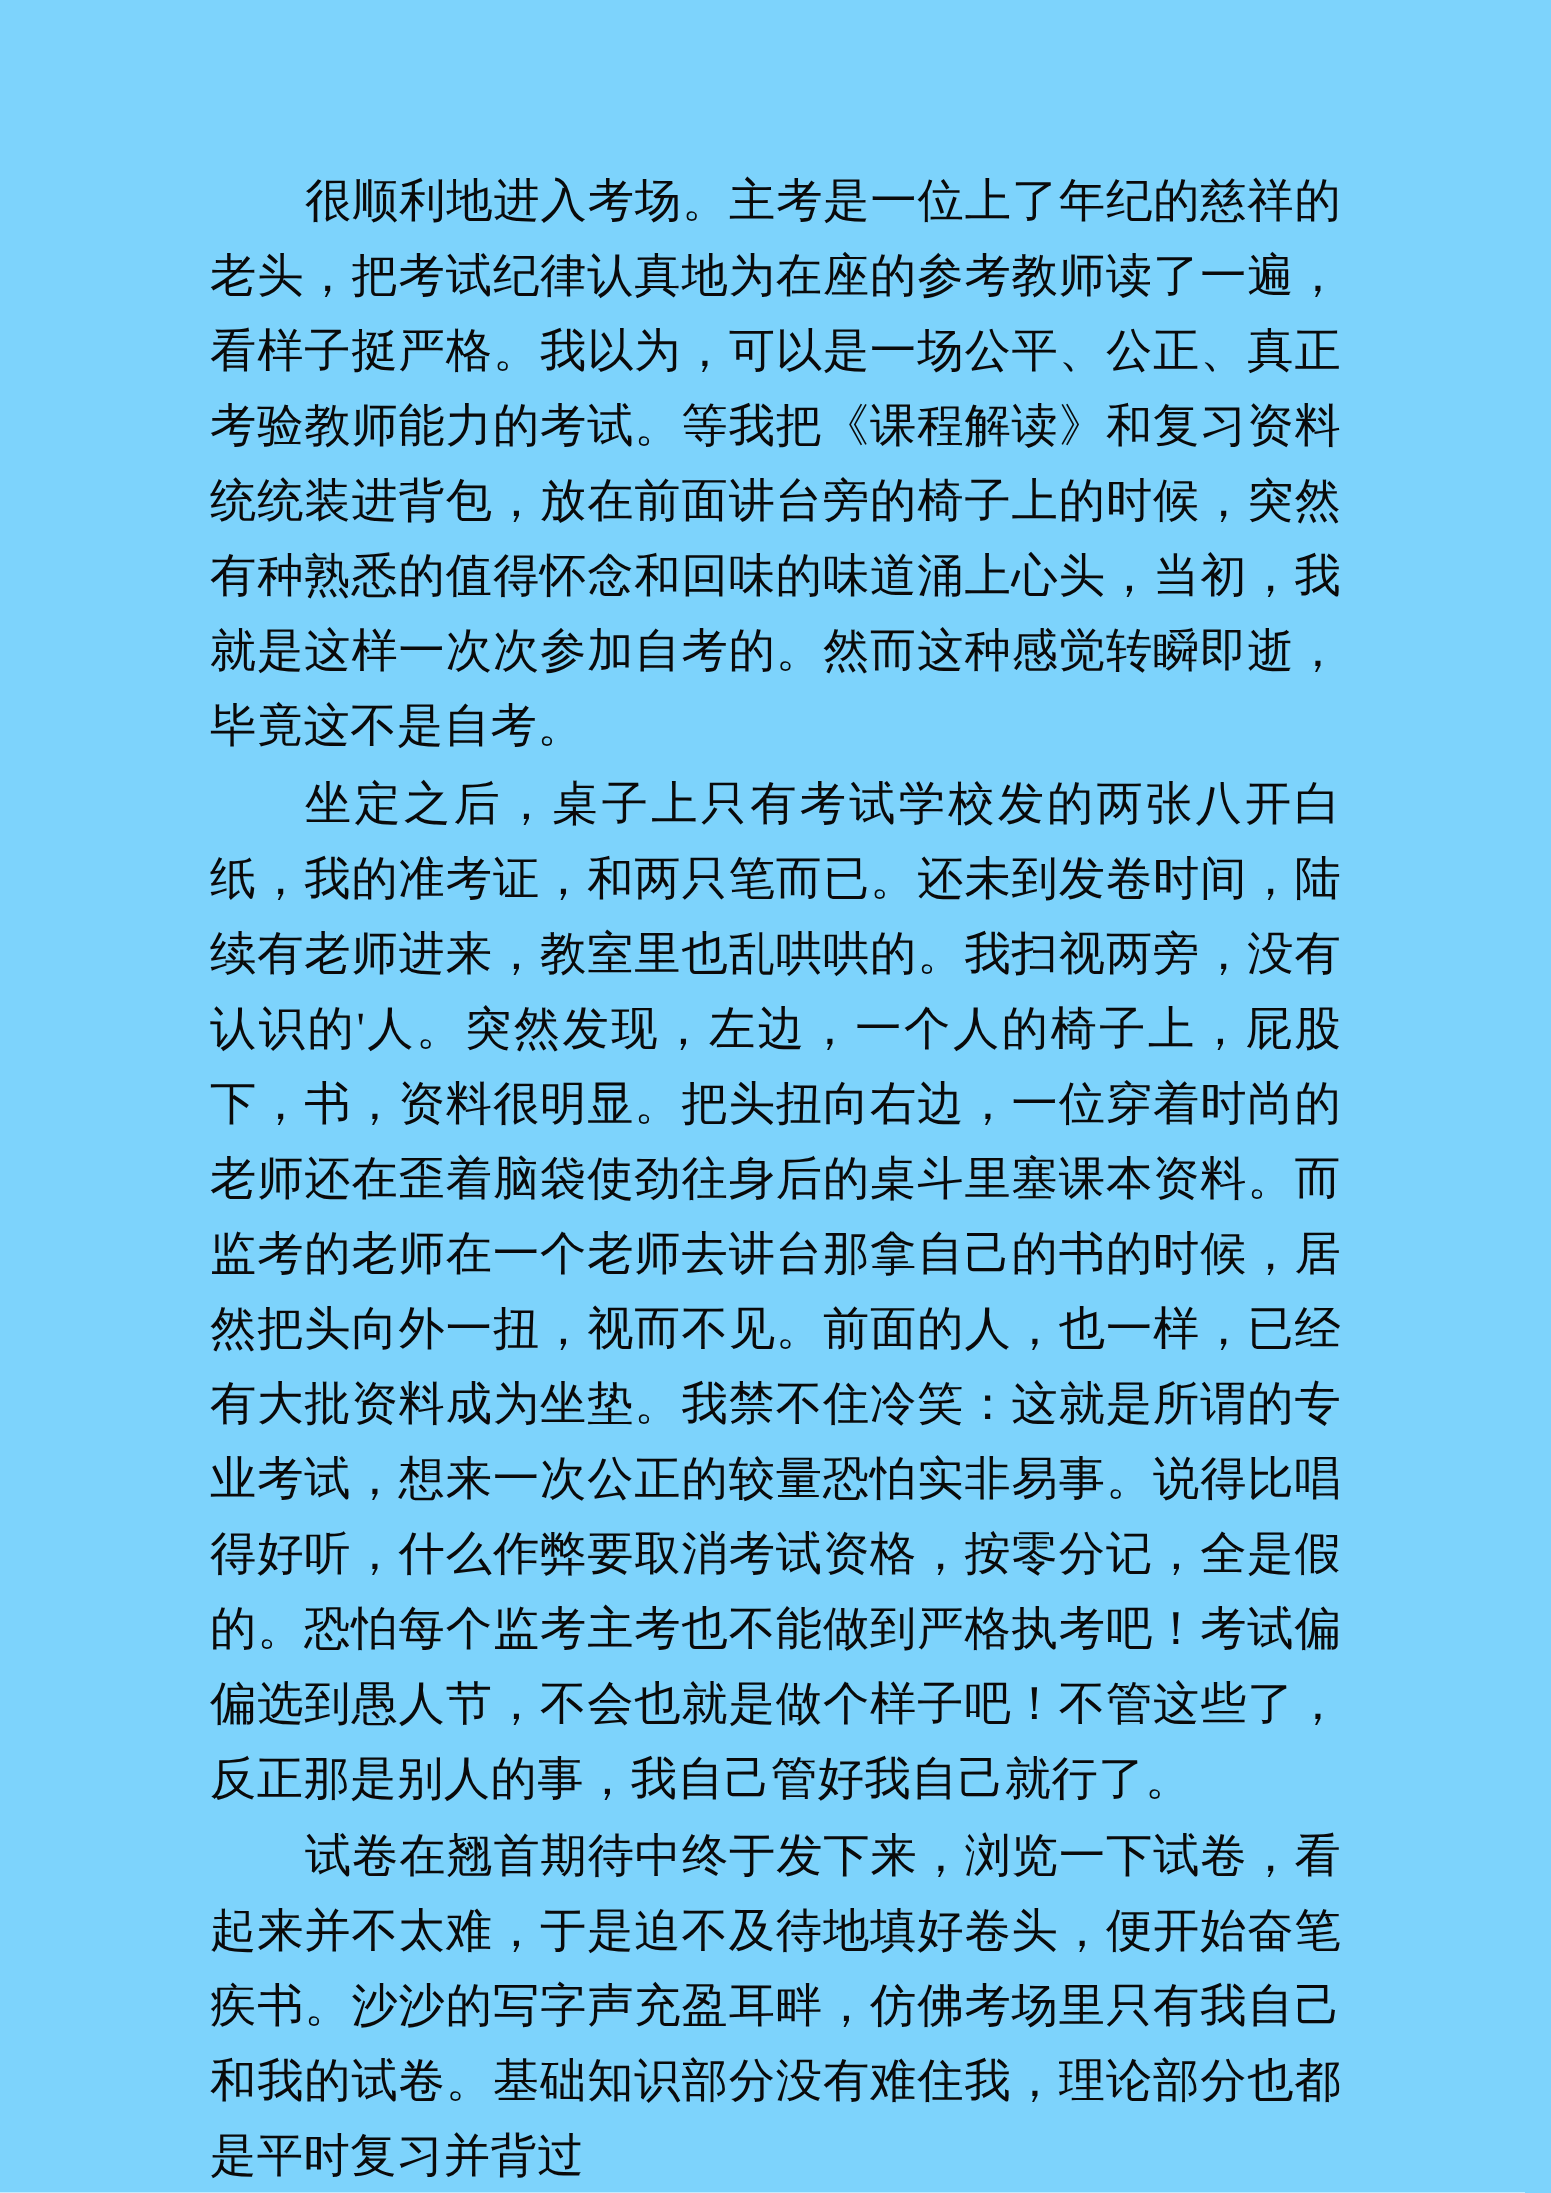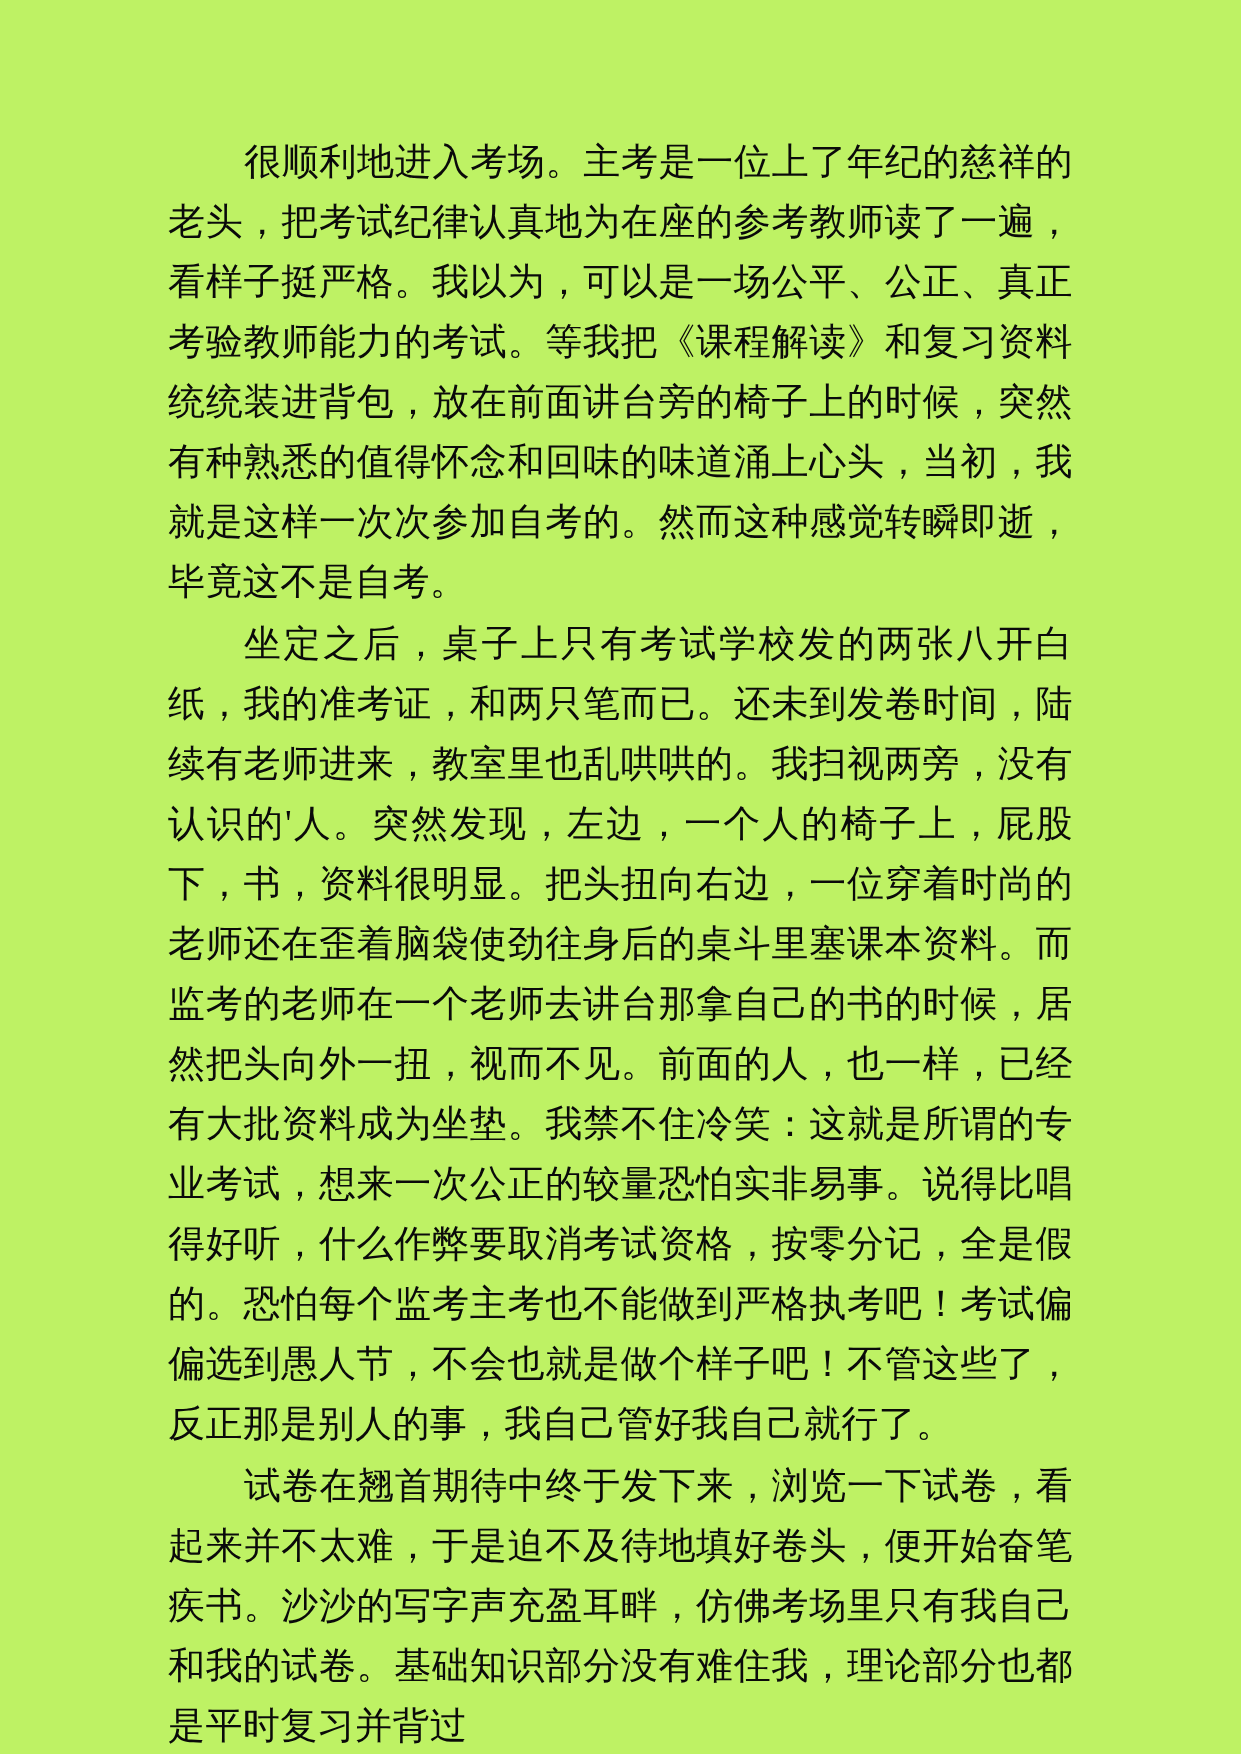--- a/index.html
+++ b/index.html
@@ -11,21 +11,21 @@
     width: 1241px;
     height: 1754px;
     font-family: "Liberation Serif", "DejaVu Serif", serif;
     color: #000000;
     overflow: hidden;
   }
   .page {
     position: relative;
     width: 1241px;
     height: 1754px;
-    background: #bef264;
+    background: #7dd3fc;
     box-sizing: border-box;
     padding: 132px 168px 0 168px;
   }
   .doc-body {
     width: 905px;
   }
   .para {
     font-size: 37px;
     line-height: 60px;
     letter-spacing: 0.4px;

